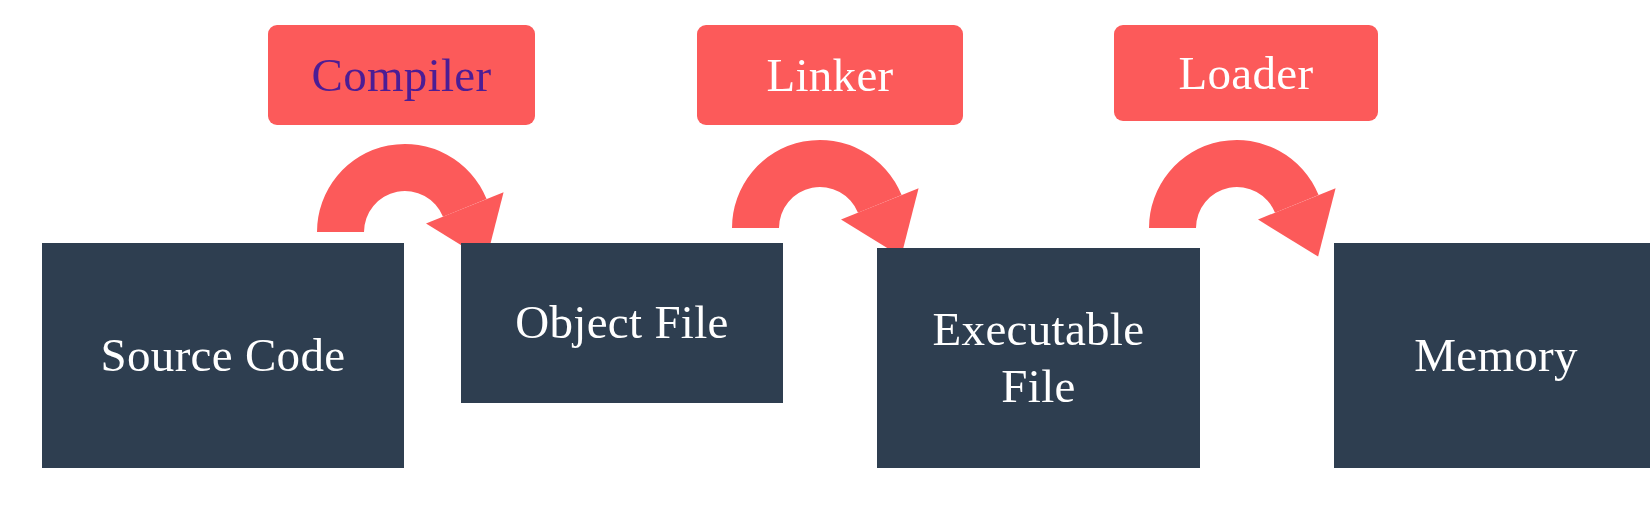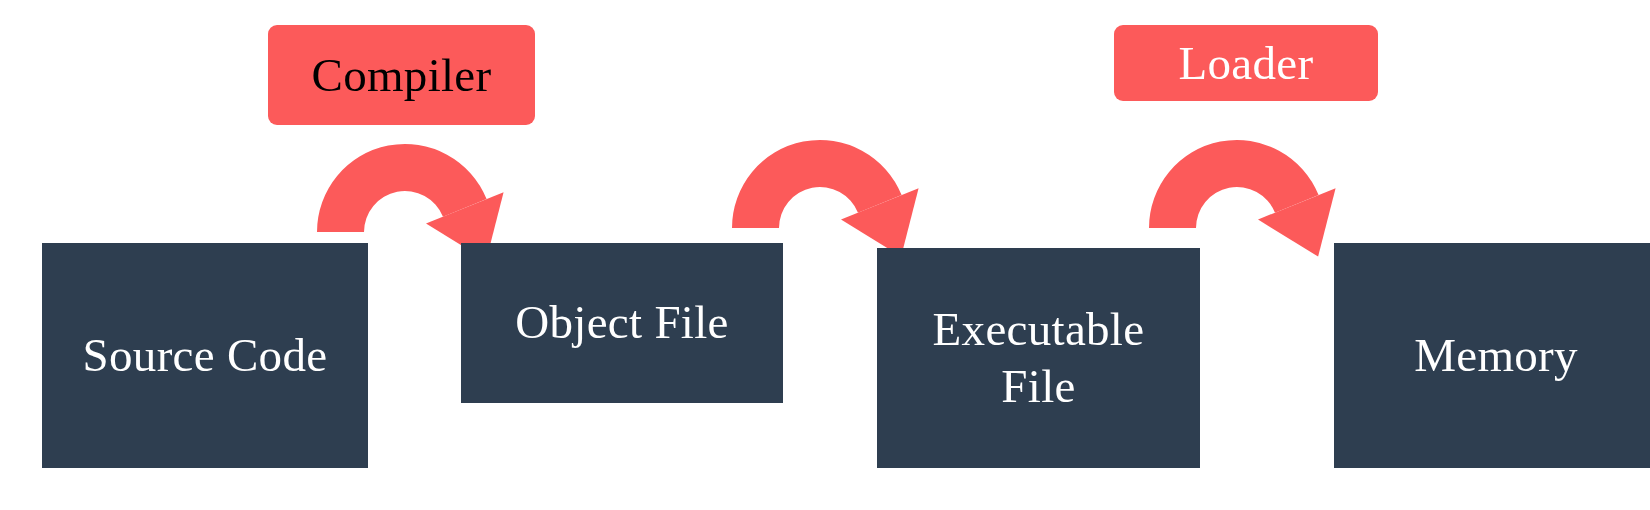--- a/index.html
+++ b/index.html
@@ -59,25 +59,28 @@
     display: block;
     overflow: visible;
   }
 </style>
 </head>
 <body>
 
 <div id="canvas" style="width: 1650px; height: 510px; background: rgb(255, 255, 255);">
 
   <div class="badge" style="left: 268px; top: 25px; width: 267px; height: 100px; background: rgb(252, 90, 90);">
-    <span class="badge-label" style="color: #000000;">Compiler</span>
+    <span class="badge-label" style="color: #4c1d95;">Compiler</span>
   </div>
 
+  <div class="badge" style="left: 697px; top: 25px; width: 266px; height: 100px; background: rgb(252, 90, 90);">
+    <span class="badge-label" style="color: rgb(255, 255, 255);">Linker</span>
+  </div>
 
-  <div class="badge" style="left: 1114px; top: 25px; width: 264px; height: 76px; background: rgb(252, 90, 90);">
+  <div class="badge" style="left: 1114px; top: 25px; width: 264px; height: 96px; background: rgb(252, 90, 90);">
     <span class="badge-label" style="color: rgb(255, 255, 255);">Loader</span>
   </div>
 
   <div class="arrow-wrap" style="left: 257px; top: 84px; width: 296px; height: 278px;">
       <svg width="296" height="278" viewBox="0 0 296 278">
         <path d="M 60 148 A 88 88 0 0 1 229.5921792018773 115.03461977939975 L 186.01453803723828 132.64112966994762 A 41 41 0 0 0 107 148 Z" fill="#FC5A5A"></path>
         <path d="M 246.5874592560865 108.16808092208606 L 229.10723558712073 176.56682053388687 L 169.0192579830291 139.50766852726127 Z" fill="#FC5A5A"></path>
       </svg>
     </div>
   <div class="arrow-wrap" style="left: 672px; top: 80px; width: 296px; height: 278px;">
@@ -86,21 +89,21 @@
         <path d="M 246.5874592560865 108.16808092208606 L 229.10723558712073 176.56682053388687 L 169.0192579830291 139.50766852726127 Z" fill="#FC5A5A"></path>
       </svg>
     </div>
   <div class="arrow-wrap" style="left: 1089px; top: 80px; width: 296px; height: 278px;">
       <svg width="296" height="278" viewBox="0 0 296 278">
         <path d="M 60 148 A 88 88 0 0 1 229.5921792018773 115.03461977939975 L 186.01453803723828 132.64112966994762 A 41 41 0 0 0 107 148 Z" fill="#FC5A5A"></path>
         <path d="M 246.5874592560865 108.16808092208606 L 229.10723558712073 176.56682053388687 L 169.0192579830291 139.50766852726127 Z" fill="#FC5A5A"></path>
       </svg>
     </div>
 
-  <div class="stage-box" style="left: 42px; top: 243px; width: 326px; height: 225px; background: rgb(46, 62, 80);">
+  <div class="stage-box" style="left: 42px; top: 243px; width: 362px; height: 225px; background: rgb(46, 62, 80);">
     <span class="stage-label" style="color: rgb(255, 255, 255);">Source Code</span>
   </div>
 
   <div class="stage-box" style="left: 461px; top: 243px; width: 322px; height: 160px; background: rgb(46, 62, 80);">
     <span class="stage-label" style="color: rgb(255, 255, 255);">Object File</span>
   </div>
 
   <div class="stage-box" style="left: 877px; top: 248px; width: 323px; height: 220px; background: rgb(46, 62, 80);">
     <span class="stage-label" style="color: rgb(255, 255, 255);">Executable
 File</span>

